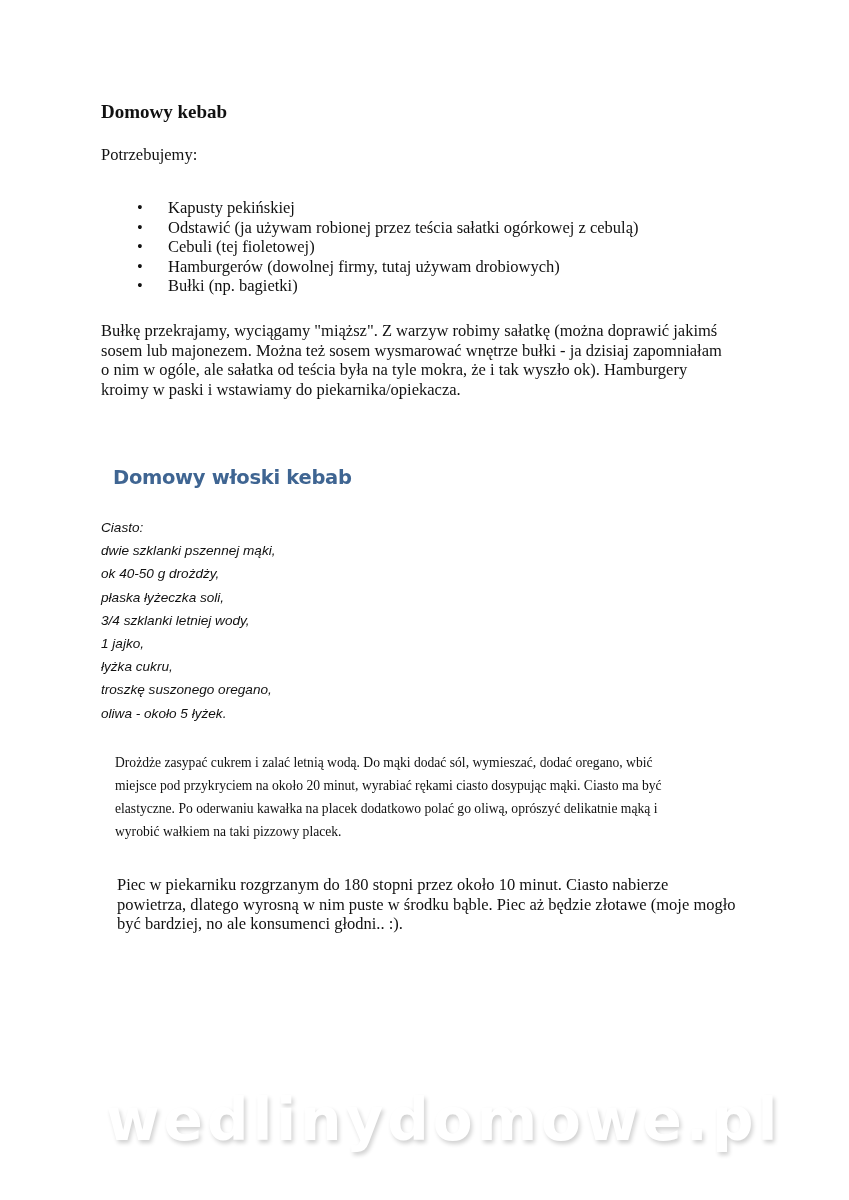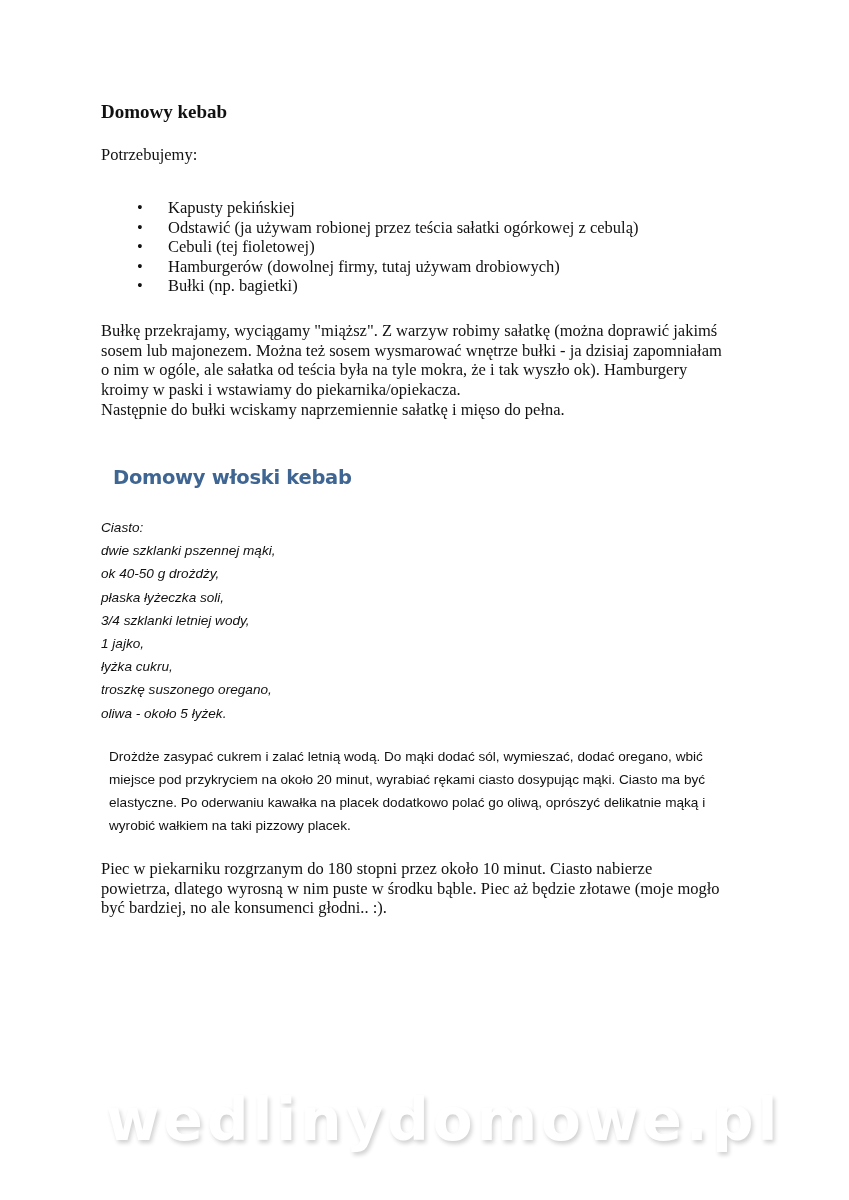--- a/index.html
+++ b/index.html
@@ -12,23 +12,23 @@
   .intro { position: absolute; left: 101px; top: 145px; font-size: 16.5px; margin: 0; }
   .ingredients { position: absolute; left: 118px; top: 182px; margin: 16px; padding: 0; list-style: none; font-size: 16.5px; line-height: 19.6px; }
   .ingredients li { position: relative; padding-left: 34px; }
   .ingredients li::before { content: "•"; position: absolute; left: 3px; top: 0; }
   .para1 { position: absolute; left: 101px; top: 321px; width: 660px; font-size: 16.5px; line-height: 19.7px; margin: 0; }
   .para1 .line { display: block; white-space: nowrap; }
 
   .h2 { position: absolute; left: 101px; top: 454px; font-size: 19.5px; font-weight: bold; color: #3f6592; margin: 12px; font-family: "DejaVu Sans", sans-serif; letter-spacing: -0.3px; }
   .dough { position: absolute; left: 101px; top: 516px; font-size: 13.6px; line-height: 23.2px; margin: 0; font-style: italic; }
   .dough .line { display: block; white-space: nowrap; }
-  .para2 { position: absolute; left: 101px; top: 737px; font-size: 13.6px; line-height: 23px; margin: 8px; }
+  .para2 { position: absolute; left: 101px; top: 737px; font-size: 13.6px; line-height: 23px; margin: 14px; font-family: Liberation Serif, serif; }
   .para2 .line { display: block; white-space: nowrap; }
-  .para3 { position: absolute; left: 101px; top: 859px; font-size: 16.5px; line-height: 19.6px; margin: 0; }
+  .para3 { position: absolute; left: 101px; top: 859px; font-size: 16.5px; line-height: 19.6px; margin: 16px; }
   .para3 .line { display: block; white-space: nowrap; }
 
   .watermark { position: absolute; left: 106px; top: 1086px; font-family: "DejaVu Sans", sans-serif; font-weight: bold; font-size: 58px; letter-spacing: 4px; color: #ffffff; text-shadow: 2px 3px 4px rgba(0,0,0,0.18); white-space: nowrap; }
 </style>
 </head>
 <body>
 
 <div class="page">
 
   <h1 class="h1 serif">Domowy kebab</h1>
@@ -40,21 +40,20 @@
     <li>Cebuli (tej fioletowej)</li>
     <li>Hamburgerów (dowolnej firmy, tutaj używam drobiowych)</li>
     <li>Bułki (np. bagietki)</li>
   </ul>
 
   <p class="para1 serif">
     <span class="line">Bułkę przekrajamy, wyciągamy "miąższ". Z warzyw robimy sałatkę (można doprawić jakimś</span>
     <span class="line">sosem lub majonezem. Można też sosem wysmarować wnętrze bułki - ja dzisiaj zapomniałam</span>
     <span class="line">o nim w ogóle, ale sałatka od teścia była na tyle mokra, że i tak wyszło ok). Hamburgery</span>
     <span class="line">kroimy w paski i wstawiamy do piekarnika/opiekacza.</span>
-    <span class="line">Następnie do bułki wciskamy naprzemiennie sałatkę i mięso do pełna.</span>
   </p>
 
   <h2 class="h2">Domowy włoski kebab</h2>
 
   <p class="dough sans">
     <span class="line">Ciasto:</span>
     <span class="line">dwie szklanki pszennej mąki,</span>
     <span class="line">ok 40-50 g drożdży,</span>
     <span class="line">płaska łyżeczka soli,</span>
     <span class="line">3/4 szklanki letniej wody,</span>

